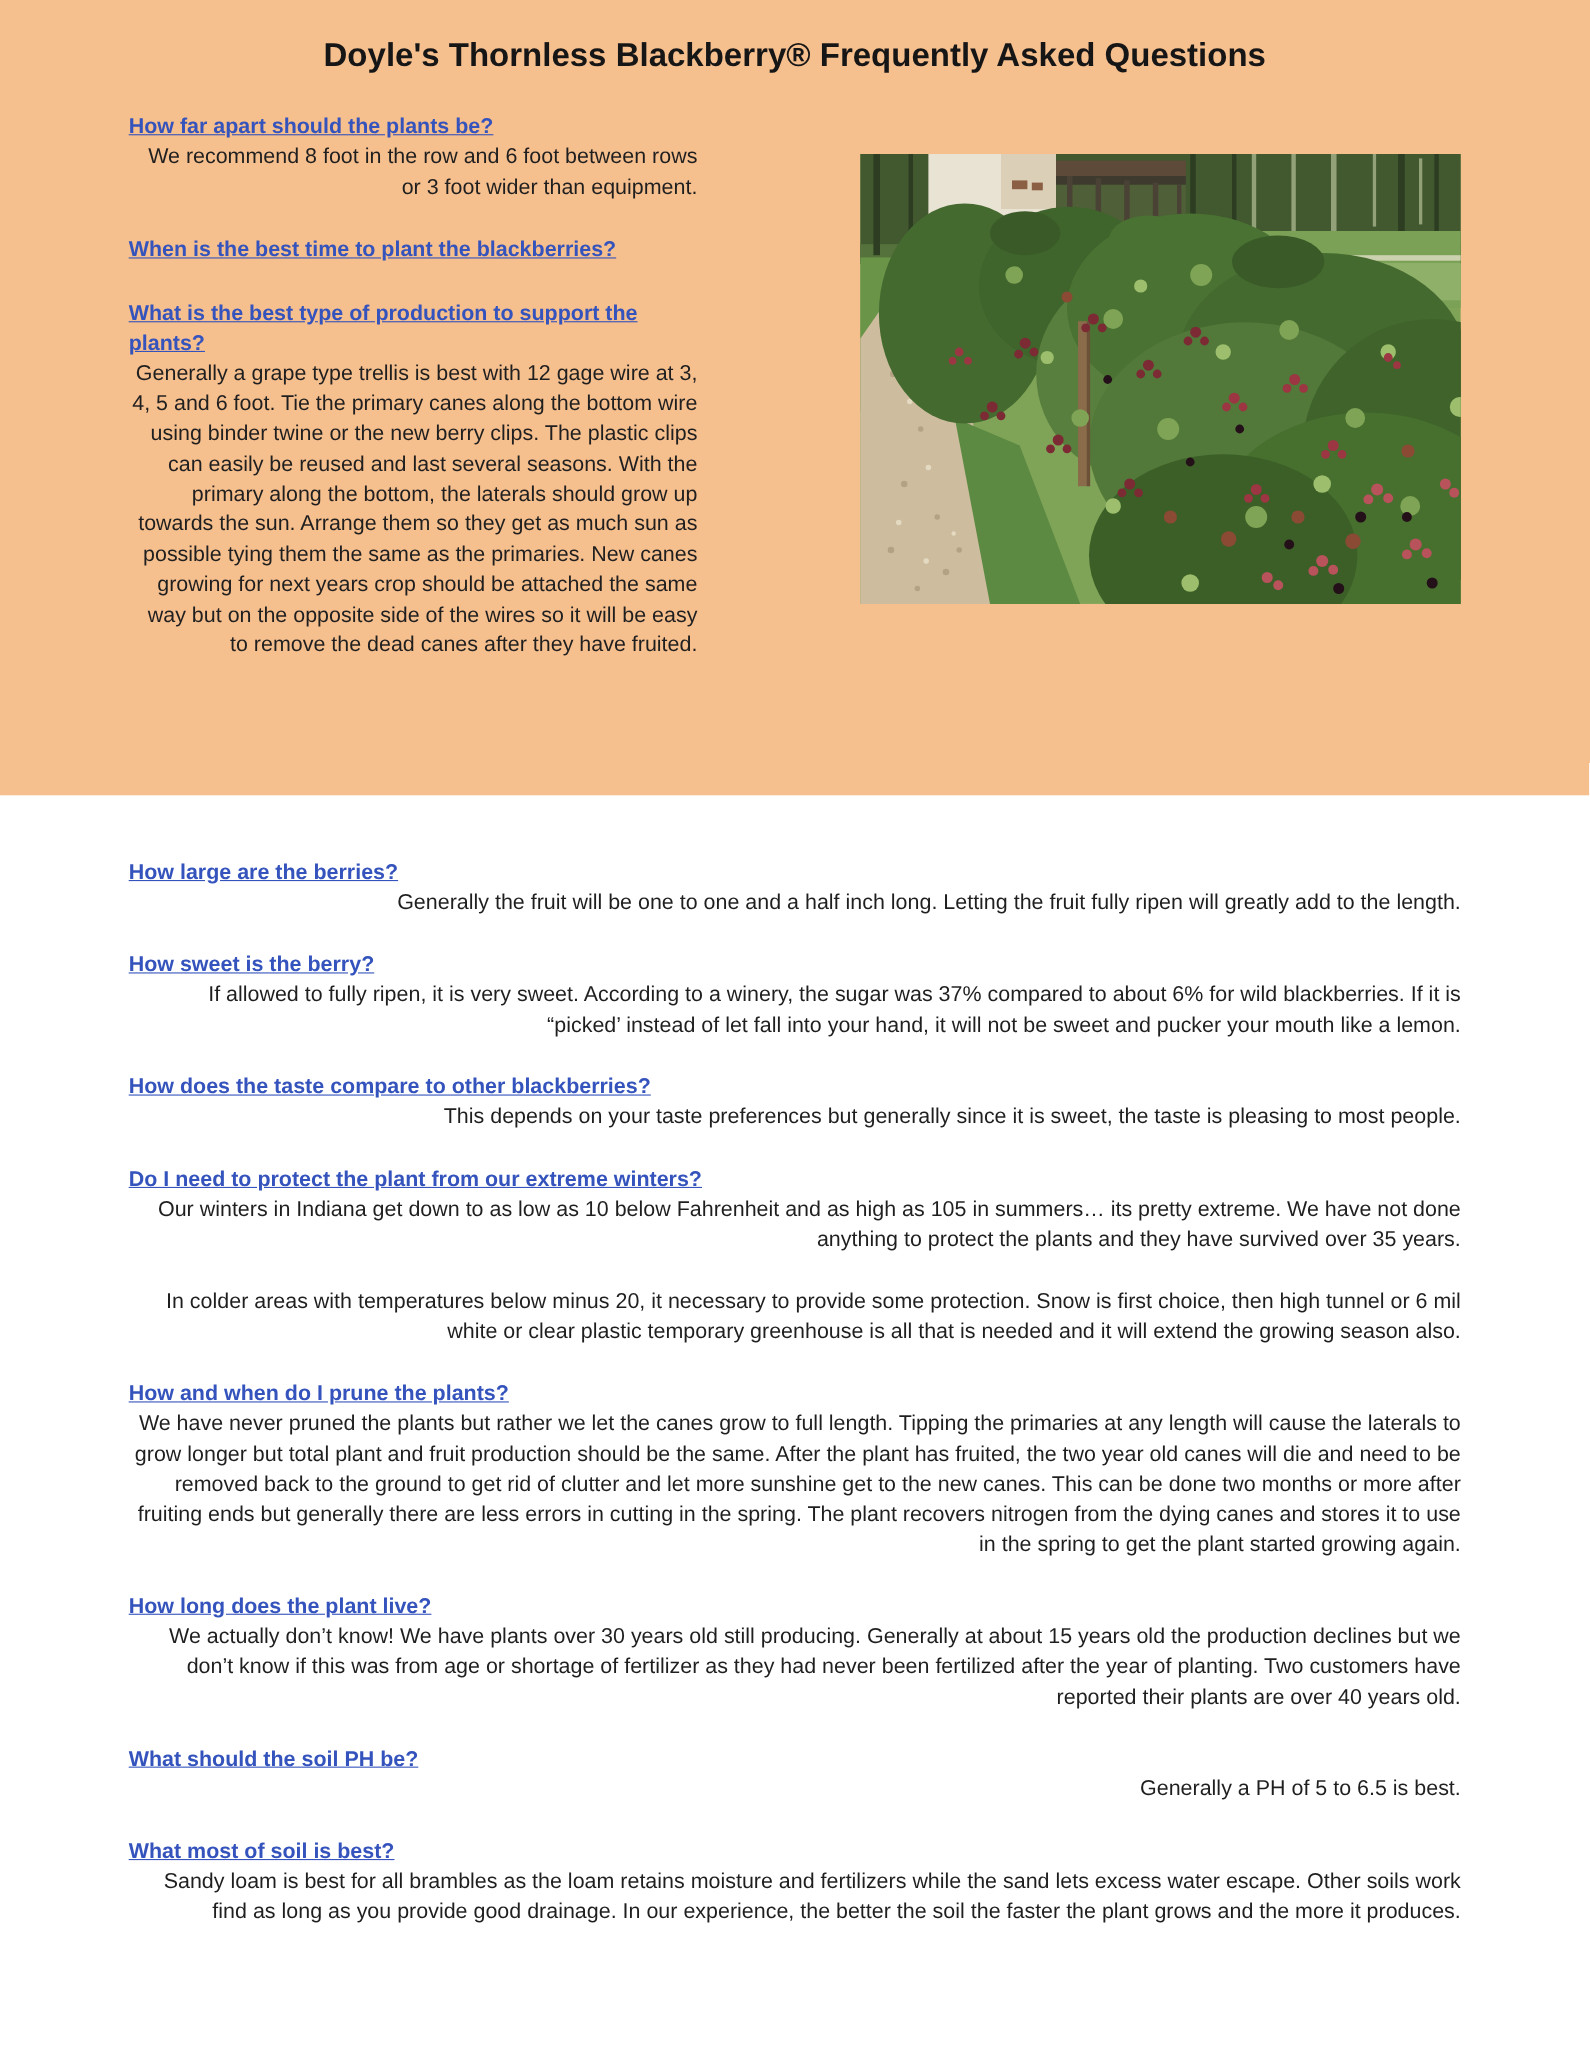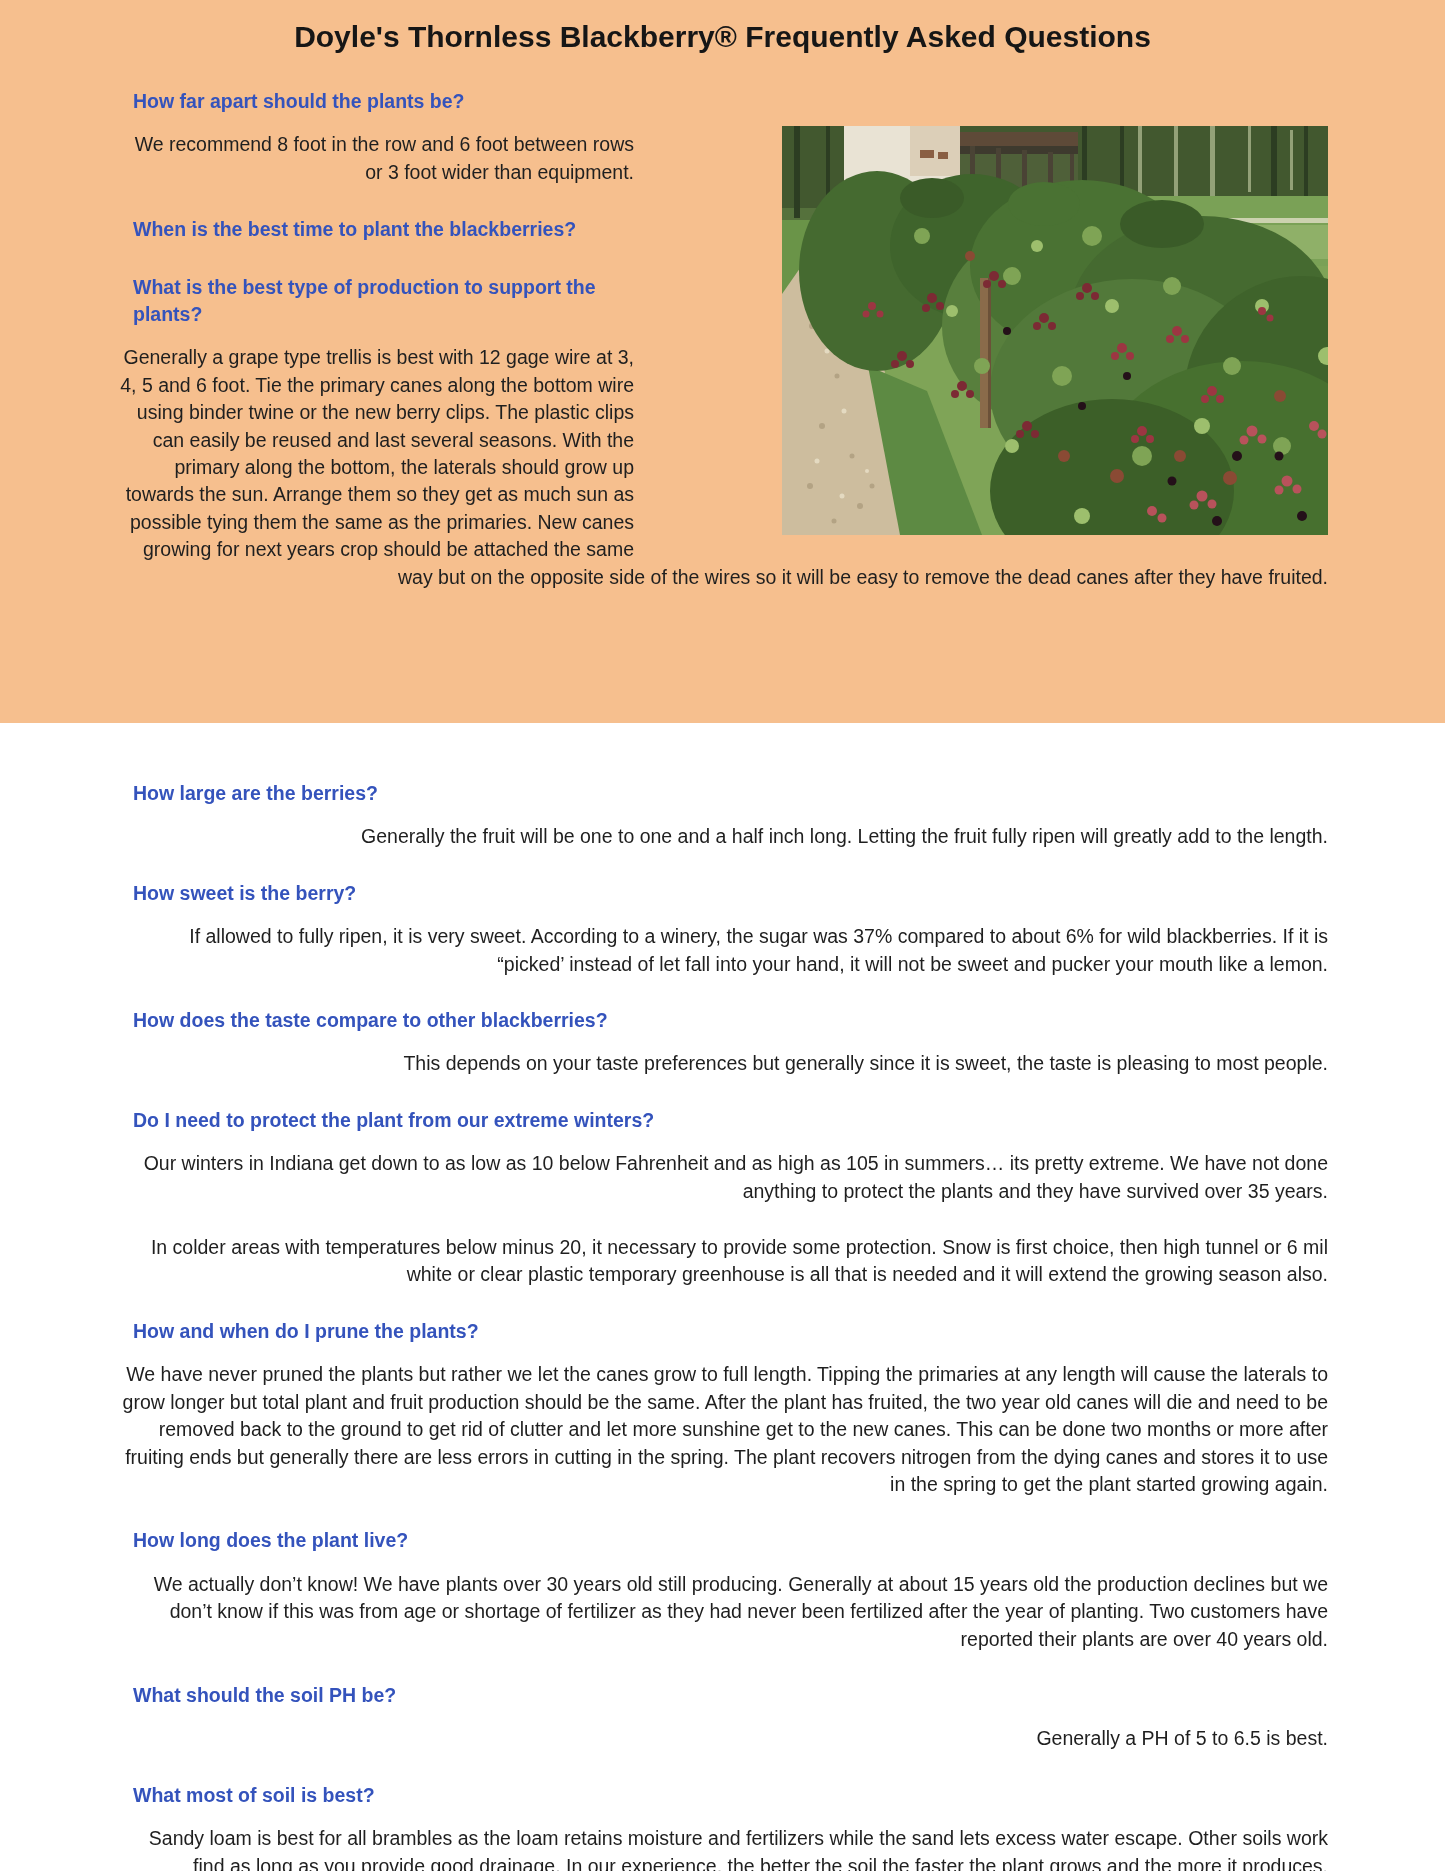--- a/index.html
+++ b/index.html
@@ -2,38 +2,38 @@
 <html><head>
 <meta charset="utf-8">
 <style>
   html,body{margin:0;padding:0;background:#ffffff;}
   .page{
     width:1445px;height:1871px;position:relative;background:#ffffff;
     font-family:"Liberation Sans","DejaVu Sans",sans-serif;color:#1f1f1f;overflow:hidden;
   }
   .band{
     background:#F6BF8E;height:723px;box-sizing:border-box;
-    padding-top:20px;overflow:hidden;
+    padding-top:34px;overflow:hidden;
   }
   .title{
     margin:0 0 34px 0;text-align:center;
     font-size:30px;font-weight:700;color:#161616;
   }
   .content{
     margin-left:117px;width:1211px;
     font-size:19.5px;line-height:27.4px;
   }
   .photo-wrap{
     float:right;width:694px;height:474px;box-sizing:border-box;
     padding-top:38px;display:flex;justify-content:flex-end;align-items:flex-start;
   }
   .photo{width:546px;height:409px;display:block;}
   .q{
     font-size:19.5px;line-height:27.4px;font-weight:700;
-    color:#3453BC;margin:16px;
+    color:#3453BC;margin:0;text-decoration:underline;
   }
   .a{margin:0;text-align:right;}
   .qa{margin:0;}
   .content .qa + .qa{margin-top:30px;}
   .content .a + .a{}
   .main{
     margin:57px 0 0 117px;width:1211px;
     font-size:19.5px;line-height:27.4px;
   }
   .main .qa + .qa{margin-top:29px;}

